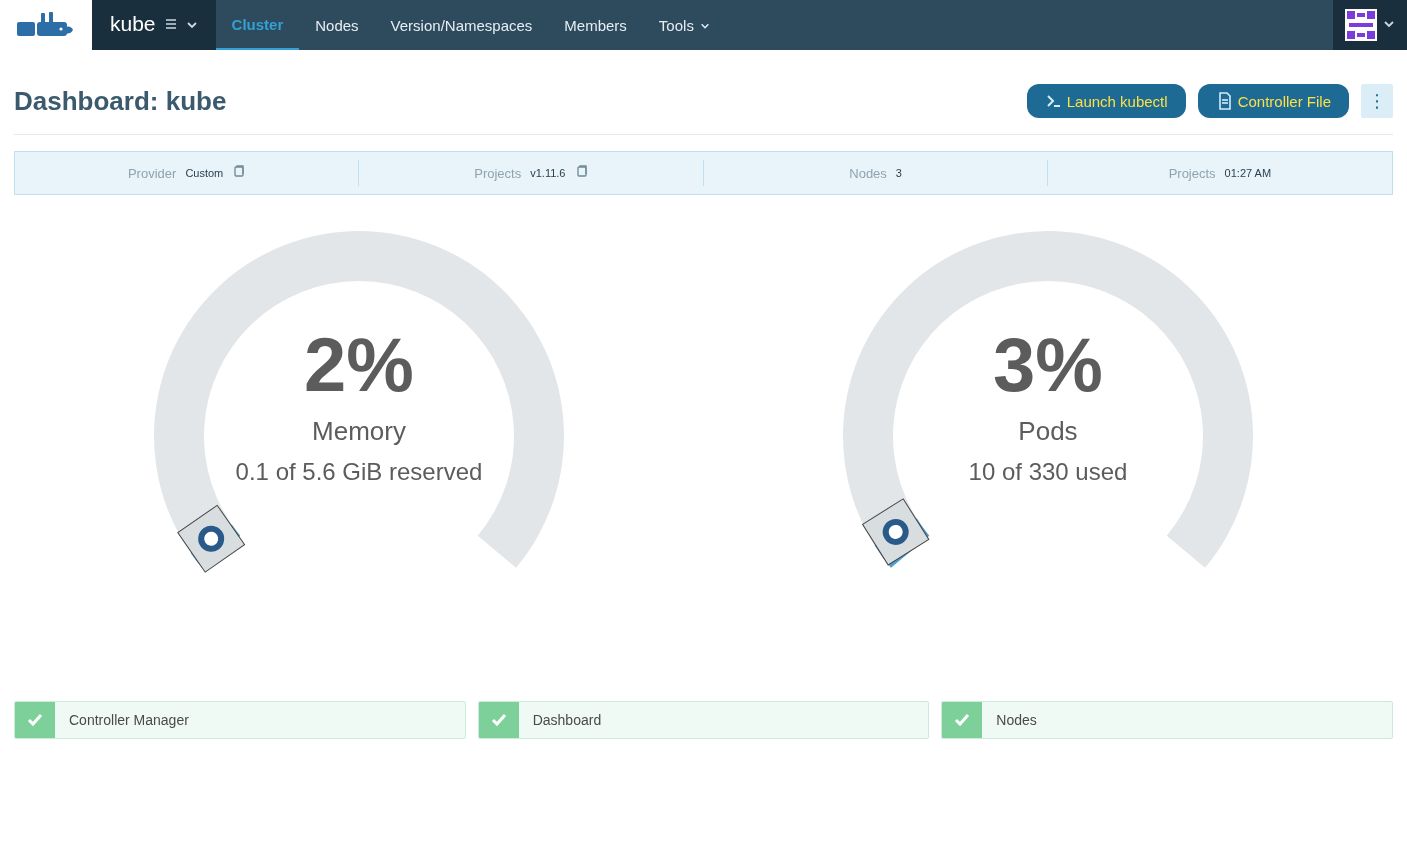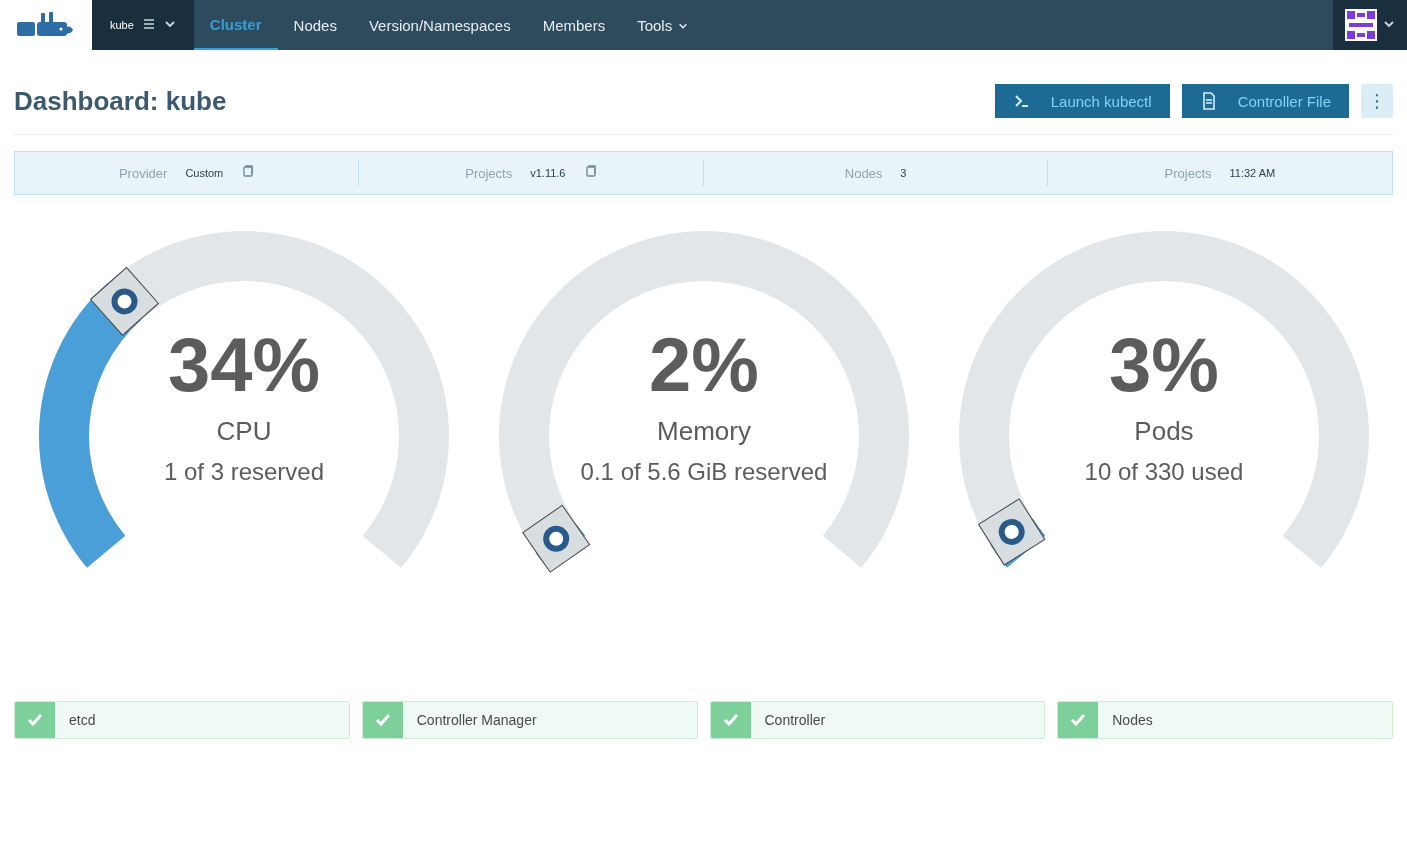--- a/index.html
+++ b/index.html
@@ -2,39 +2,39 @@
 <html><head>
 <meta charset="utf-8">
 <style>
   * { box-sizing: border-box; margin: 0; padding: 0; }
   body { font-family: "Helvetica Neue", Arial, sans-serif; background: #fff; color: #444; width: 1407px; }
 
   
   .topnav { display: flex; align-items: stretch; height: 50px; background: #2e4a5d; color: #fff; }
   .logo { display: flex; align-items: center; justify-content: center; width: 92px; background: #fff; }
   .logo svg { display: block; }
-  .cluster-select { display: flex; align-items: center; gap: 8px; padding: 12px 18px; background: #1a2f3d; color: #fff; font-size: 11px; cursor: pointer; }
+  .cluster-select { display: flex; gap: 8px; padding: 12px 18px; background: #1a2f3d; color: #fff; font-size: 21px; cursor: pointer; }
   .navitem { display: flex; align-items: center; gap: 6px; padding: 0 16px; font-size: 15px; color: #e6eef3; cursor: pointer; }
   .navitem.active { color: #34a0d4; border-bottom: 2px solid #34a0d4; font-weight: bold; }
   .spacer { flex: 1; }
   .avatar-box { display: flex; align-items: center; gap: 6px; padding: 0 12px; background: #1a2f3d; cursor: pointer; }
   .avatar { width: 32px; height: 32px; }
 
   
   .page { padding: 14px 14px 0; }
   .pgheader { display: flex; align-items: center; justify-content: space-between; padding: 20px 0 16px; border-bottom: 1px solid #e5e9ec; }
   .pgtitle { font-size: 26px; font-weight: 700; color: #3b5a6d; }
   .pgactions { display: flex; align-items: stretch; gap: 12px; }
-  .btn { display: flex; align-items: center; gap: 20px; background: #1d6b94; color: #7dd3fc; font-size: 15px; padding: 8px 18px; border-radius: 0; cursor: pointer; }
+  .btn { display: flex; align-items: center; gap: 4px; background: #1d6b94; color: #fde047; font-size: 15px; padding: 8px 18px; border-radius: 12px; cursor: pointer; }
   .btn-icon { display: flex; align-items: center; justify-content: center; width: 18px; height: 18px; }
   .kebab { display: flex; align-items: center; justify-content: center; width: 32px; background: #dbeef8; color: #1d6b94; border-radius: 2px; cursor: pointer; font-size: 18px; letter-spacing: 0; }
 
   
   .infobar { display: flex; margin-top: 16px; border: 1px solid #bfe0ef; background: #e8f4fa; }
-  .infocell { flex: 1; display: flex; align-items: center; justify-content: center; gap: 18px; padding: 12px 0; position: relative; }
+  .infocell { flex: 1; display: flex; align-items: center; justify-content: center; gap: 9px; padding: 12px 0; position: relative; }
   .infocell:not(:last-child)::after { content: ""; position: absolute; right: 0; top: 8px; bottom: 8px; width: 1px; background: #bfe0ef; }
   .infolabel { font-size: 13px; color: #8fa3af; }
   .infoval { font-size: 11px; color: #2b4150; }
   .copy-icon { color: #6f8896; }
 
   
   .gauges { display: flex; justify-content: space-around; margin-top: 36px; }
   .gauge { width: 460px; display: flex; flex-direction: column; align-items: center; }
   .gauge-svg { width: 460px; height: 360px; }
 
@@ -166,38 +166,25 @@
             <path d="M5 3 v-1 h6 v8"></path>
           </svg>
       </span>
     </div>
     <div class="infocell">
       <span class="infolabel">Nodes</span>
       <span class="infoval">3</span>
     </div>
     <div class="infocell">
       <span class="infolabel">Projects</span>
-      <span class="infoval">11:32 AM</span>
+      <span class="infoval">01:27 AM</span>
     </div>
   </div>
 
   <div class="gauges">
-    <div class="gauge">
-      <svg class="gauge-svg" id="gauge-0" viewBox="0 0 460 360">
-          <path d="M 72.9608891606095 336.77145998574053 A 205 205 0 1 1 387.0391108393905 336.77145998574053 L 348.7368886834416 304.6320795014136 A 155 155 0 1 0 111.26311131655841 304.6320795014136 Z" fill="#e3e6e8"></path>
-          <path d="M 72.9608891606095 336.77145998574053 A 205 205 0 0 1 93.89512640629047 51.70139144780097 L 127.09143703890255 89.09129597272756 A 155 155 0 0 0 111.26311131655841 304.6320795014136 Z" fill="#4a9fd8"></path>
-          <g transform="translate(110.4932817225965 70.39634371026426) rotate(-41.599999999999994)">
-            <rect x="-24" y="-24" width="48" height="48" fill="#d8dde0" stroke="#444" stroke-width="1"></rect>
-            <circle r="10" fill="#fff" stroke="#2a5a8a" stroke-width="6"></circle>
-          </g>
-          <text x="230" y="160" text-anchor="middle" font-size="76" font-weight="700" fill="#5c5c5c">34%</text>
-          <text x="230" y="209" text-anchor="middle" font-size="26" fill="#5c5c5c">CPU</text>
-          <text x="230" y="249" text-anchor="middle" font-size="24" fill="#5c5c5c">1 of 3 reserved</text>
-        </svg>
-    </div>
     <div class="gauge">
       <svg class="gauge-svg" id="gauge-1" viewBox="0 0 460 360">
           <path d="M 72.9608891606095 336.77145998574053 A 205 205 0 1 1 387.0391108393905 336.77145998574053 L 348.7368886834416 304.6320795014136 A 155 155 0 1 0 111.26311131655841 304.6320795014136 Z" fill="#e3e6e8"></path>
           <path d="M 72.9608891606095 336.77145998574053 A 205 205 0 0 1 61.66441212759065 321.9962813753085 L 102.72187258427586 293.4606029910869 A 155 155 0 0 0 111.26311131655841 304.6320795014136 Z" fill="#4a9fd8"></path>
           <g transform="translate(82.19314235593325 307.72844218319767) rotate(-124.8)">
             <rect x="-24" y="-24" width="48" height="48" fill="#d8dde0" stroke="#444" stroke-width="1"></rect>
             <circle r="10" fill="#fff" stroke="#2a5a8a" stroke-width="6"></circle>
           </g>
           <text x="230" y="160" text-anchor="middle" font-size="76" font-weight="700" fill="#5c5c5c">2%</text>
           <text x="230" y="209" text-anchor="middle" font-size="26" fill="#5c5c5c">Memory</text>
@@ -220,39 +207,31 @@
   </div>
 </div>
 
 <div class="components">
   <div class="comp">
     <div class="comp-check">
       <svg width="20" height="20" viewBox="0 0 20 20">
           <path d="M4 10 L8 14 L16 5" fill="none" stroke="#fff" stroke-width="3"></path>
         </svg>
     </div>
-    <div class="comp-label">etcd</div>
+    <div class="comp-label">Controller Manager</div>
   </div>
   <div class="comp">
     <div class="comp-check">
       <svg width="20" height="20" viewBox="0 0 20 20">
           <path d="M4 10 L8 14 L16 5" fill="none" stroke="#fff" stroke-width="3"></path>
         </svg>
     </div>
-    <div class="comp-label">Controller Manager</div>
+    <div class="comp-label">Dashboard</div>
   </div>
   <div class="comp">
     <div class="comp-check">
       <svg width="20" height="20" viewBox="0 0 20 20">
           <path d="M4 10 L8 14 L16 5" fill="none" stroke="#fff" stroke-width="3"></path>
         </svg>
     </div>
-    <div class="comp-label">Controller</div>
-  </div>
-  <div class="comp">
-    <div class="comp-check">
-      <svg width="20" height="20" viewBox="0 0 20 20">
-          <path d="M4 10 L8 14 L16 5" fill="none" stroke="#fff" stroke-width="3"></path>
-        </svg>
-    </div>
     <div class="comp-label">Nodes</div>
   </div>
 </div>
 
 </body></html>

